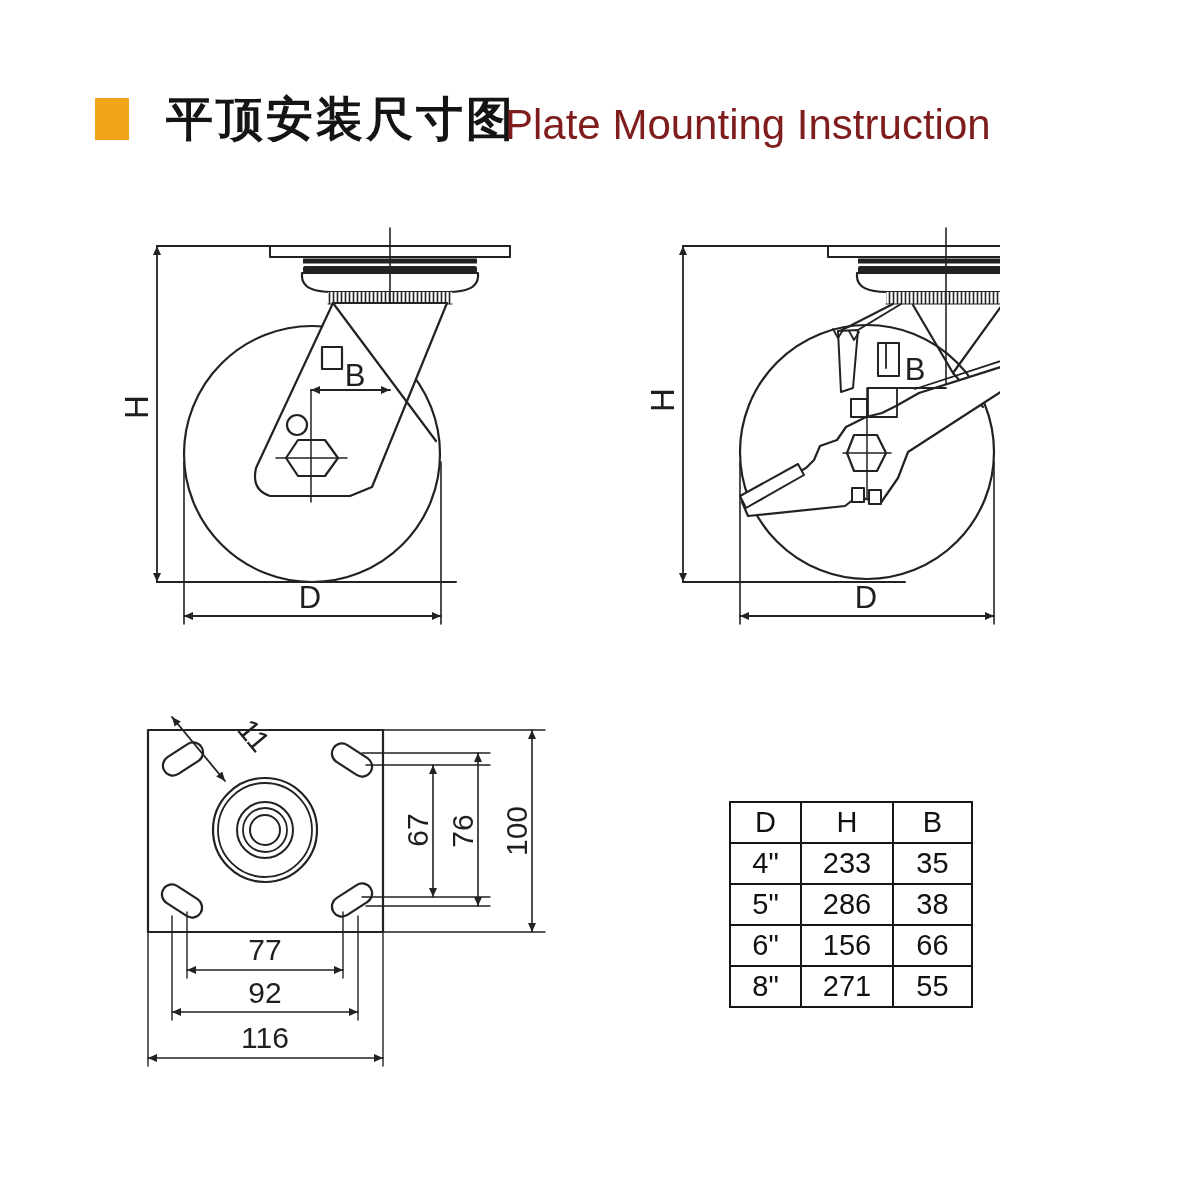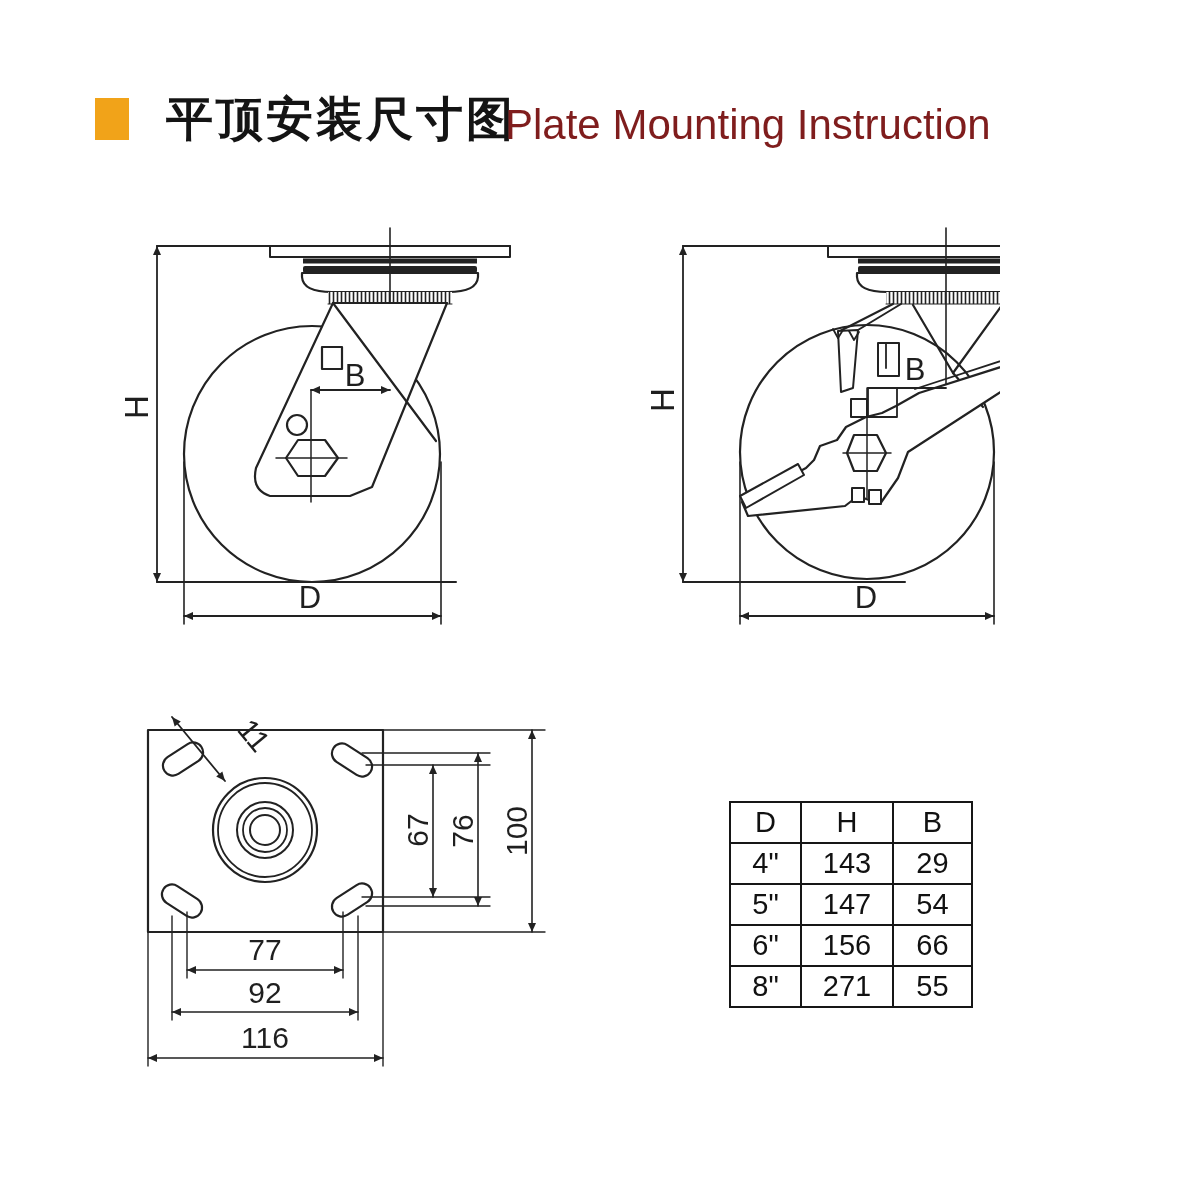--- a/index.html
+++ b/index.html
@@ -186,27 +186,27 @@
 
   <table id="spec-table">
     <tbody>
         <tr>
       <th class="cD">D</th>
       <th class="cH">H</th>
       <th class="cB">B</th>
     </tr>
     <tr>
       <td>4"</td>
-      <td>143</td>
-      <td>29</td>
+      <td>233</td>
+      <td>35</td>
     </tr>
     <tr>
       <td>5"</td>
-      <td>147</td>
-      <td>54</td>
+      <td>286</td>
+      <td>38</td>
     </tr>
     <tr>
       <td>6"</td>
       <td>156</td>
       <td>66</td>
     </tr>
     <tr>
       <td>8"</td>
       <td>271</td>
       <td>55</td>

